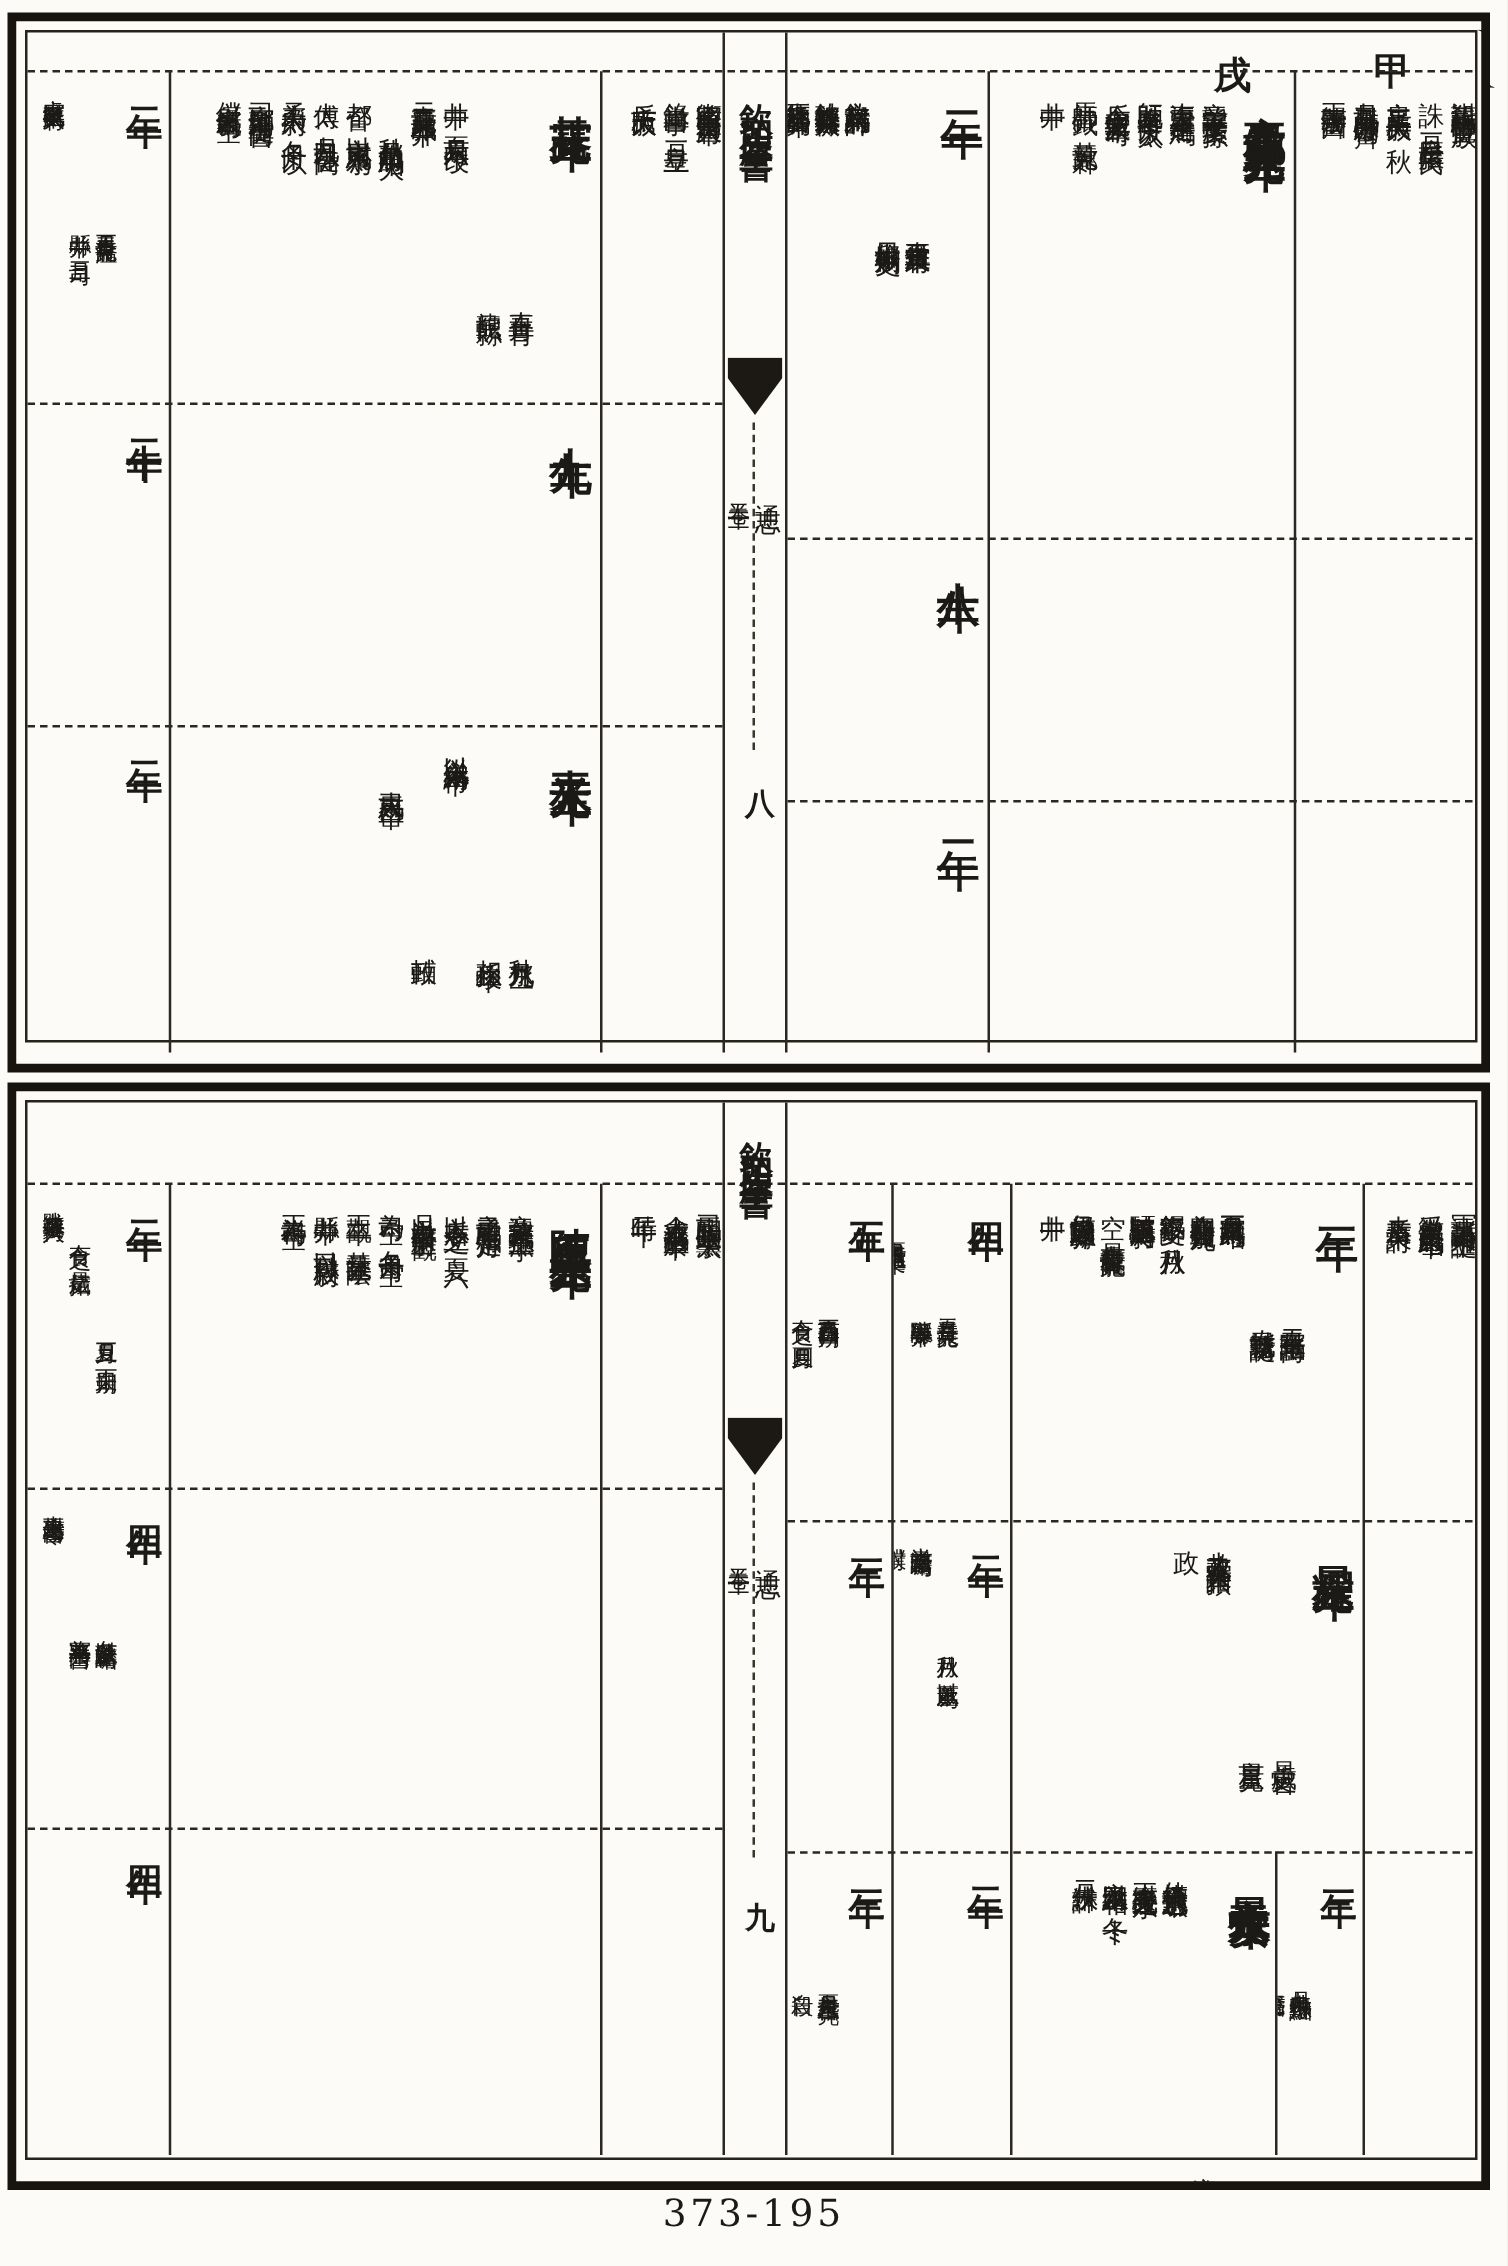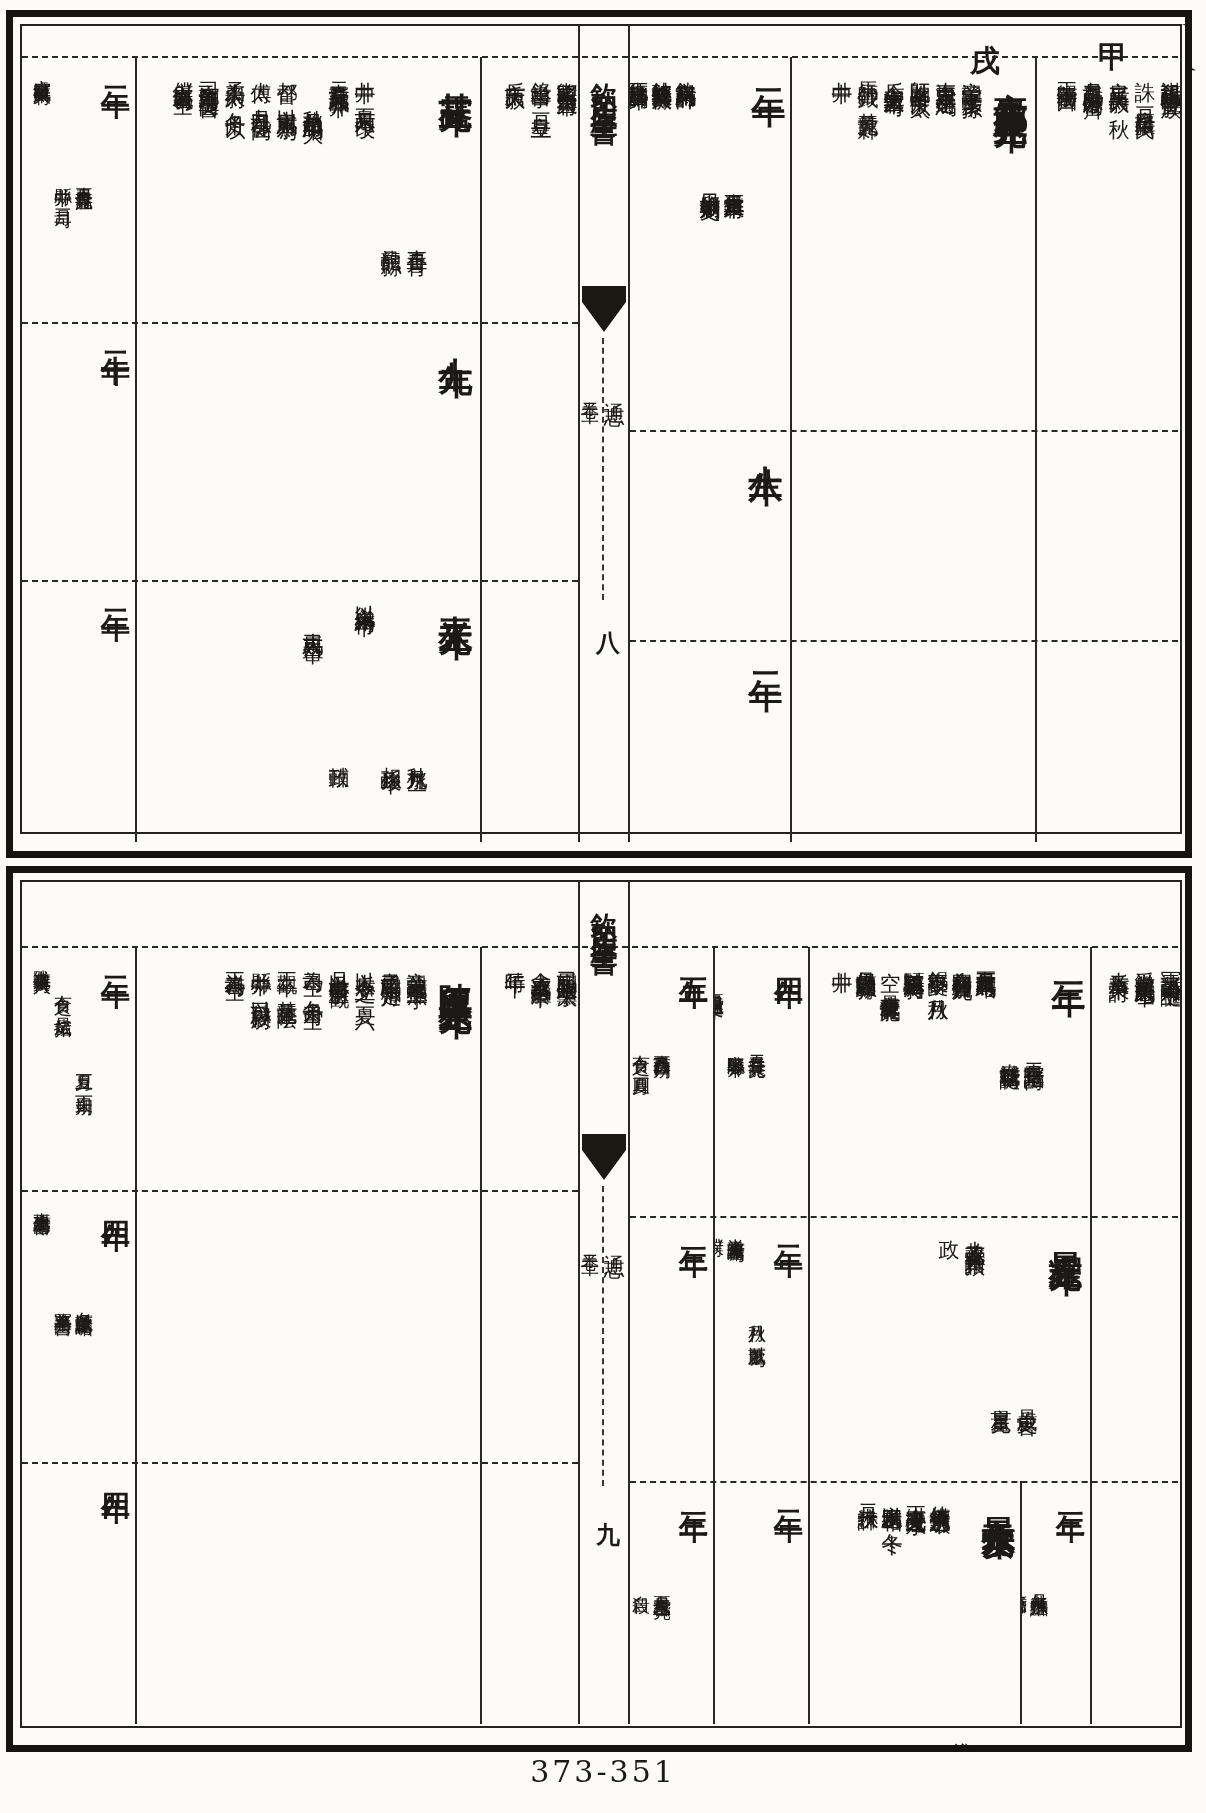--- a/index.html
+++ b/index.html
@@ -248,14 +248,14 @@
     </div>
   <div class="cell tight" style="left:630px;top:1481px;width:83px;height:253px;">
       <div class="tcol L">三年</div>
       <div class="tcol S" style="padding-top: 92px;">夏六月會稽王亮</div>
       <div class="tcol S" style="padding-top: 92px;">自殺</div>
     </div>
   <div class="cell yr tight" style="left:22px;top:1462px;width:113px;height:272px;">
       <div class="tcol L">四年</div>
     </div>
 
-  <div class="footer" style="top:1754px;">373-351</div>
+  <div class="footer" style="top:1754px;">373-195</div>
 </div>
 
 </body></html>

